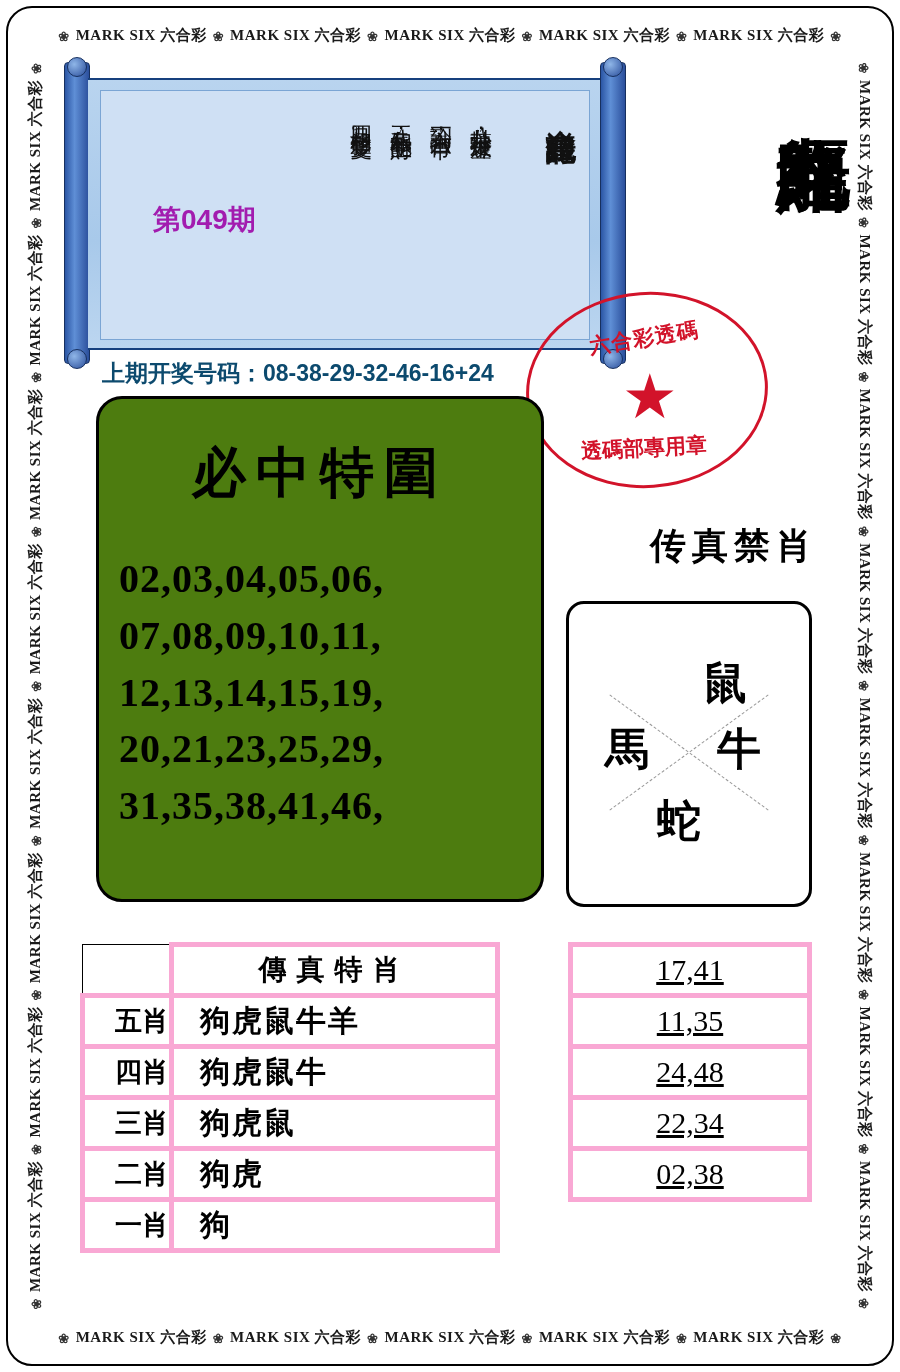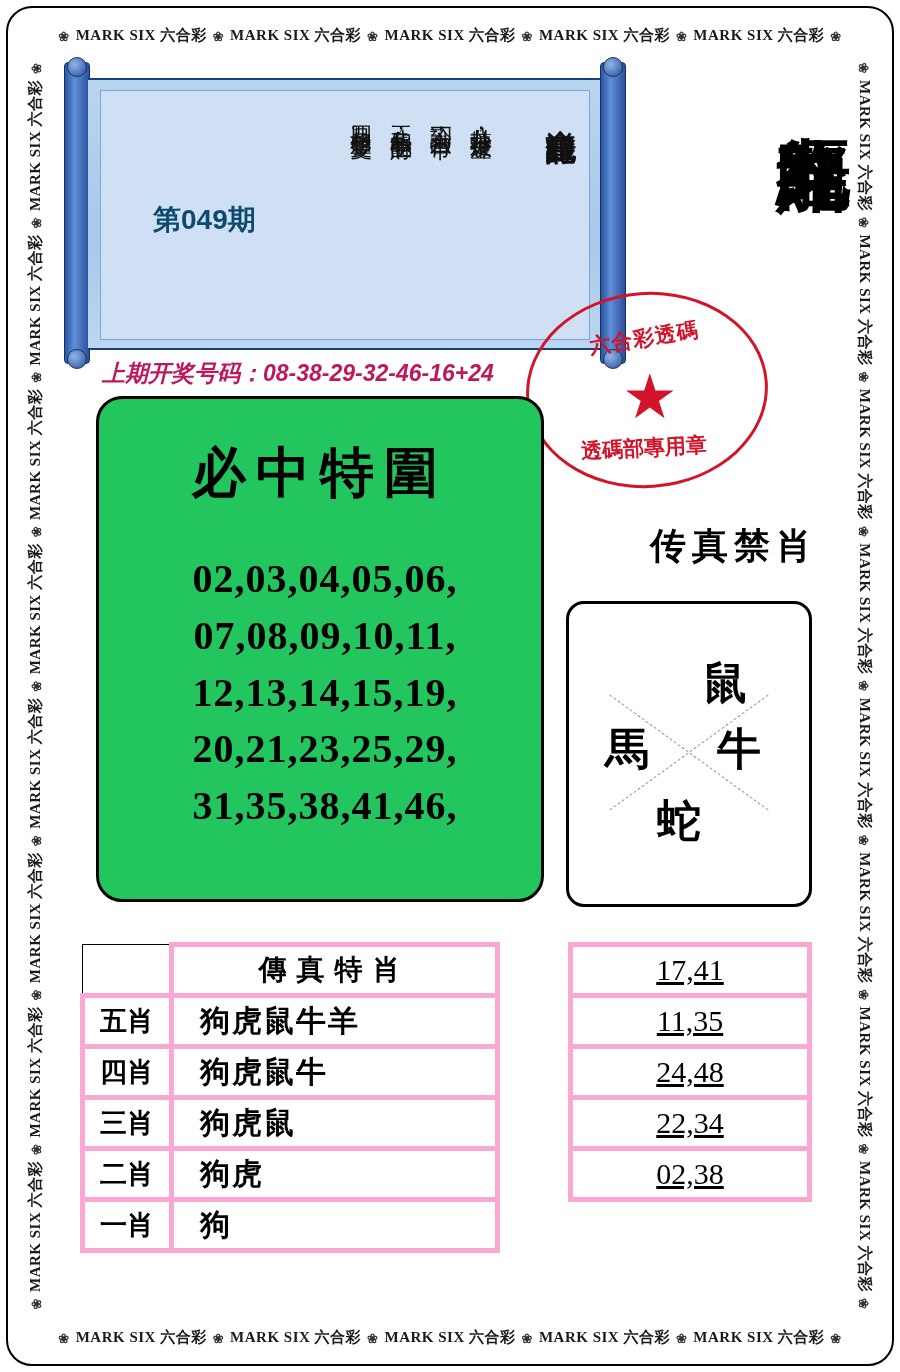--- a/index.html
+++ b/index.html
@@ -161,35 +161,34 @@
   .poem1 { right: 96px; top: 18px; font-size: 22px; height: 200px; }
   .poem2 { right: 136px; top: 18px; font-size: 22px; height: 200px; }
   .poem3 { right: 176px; top: 18px; font-size: 22px; height: 200px; }
 
   .issue-no {
     position: absolute;
     left: 52px;
     top: 110px;
     font-size: 28px;
     font-weight: bold;
-    color: #0c4a6e;
+    color: #a21caf;
     font-family: "Liberation Sans", sans-serif;
   }
 
   
   .last-draw {
     position: absolute;
     left: 46px;
     top: 302px;
     font-size: 23px;
     font-weight: bold;
-    color: #be185d;
+    color: #0c4a6e;
     font-family: "Liberation Sans", sans-serif;
     letter-spacing: 0px;
-    font-style: italic;
   }
 
   
   .brand-title {
     position: absolute;
     right: -6px;
     top: 20px;
     writing-mode: vertical-rl;
     text-orientation: upright;
     font-size: 74px;
@@ -253,42 +252,41 @@
 
   
   .numbers-box {
     position: absolute;
     left: 40px;
     top: 340px;
     width: 442px;
     height: 500px;
     border: 3px solid #000;
     border-radius: 26px;
-    background: #22c55e;
+    background: #4d7c0f;
   }
   .numbers-title {
     position: absolute;
     left: 0; right: 0;
     top: 38px;
     text-align: center;
     font-size: 54px;
     font-weight: bold;
     letter-spacing: 10px;
     font-family: "Liberation Serif", serif;
   }
   .numbers-list {
     position: absolute;
     left: 20px;
     right: 10px;
     top: 152px;
     font-size: 40px;
     font-weight: bold;
     font-family: "Liberation Serif", serif;
     line-height: 1.42;
-    text-align: center;
     letter-spacing: 1px;
   }
   .numbers-list div { white-space: nowrap; }
 
   
   .fax-title {
     position: absolute;
     left: 512px;
     top: 466px;
     width: 250px;
@@ -353,21 +351,21 @@
   .th-cell {
     font-size: 28px;
     font-weight: bold;
     letter-spacing: 10px;
     text-align: center;
   }
   .blank-head { border: 1px solid #000; }
   .lbl-cell {
     width: 84px;
     font-size: 27px;
-    text-align: center;
+    text-align: right;
     font-weight: bold;
   }
   .zodiacs-cell {
     font-size: 30px;
     font-weight: bold;
     padding-left: 26px;
     letter-spacing: 2px;
   }
   .num-cell {
     font-size: 30px;

